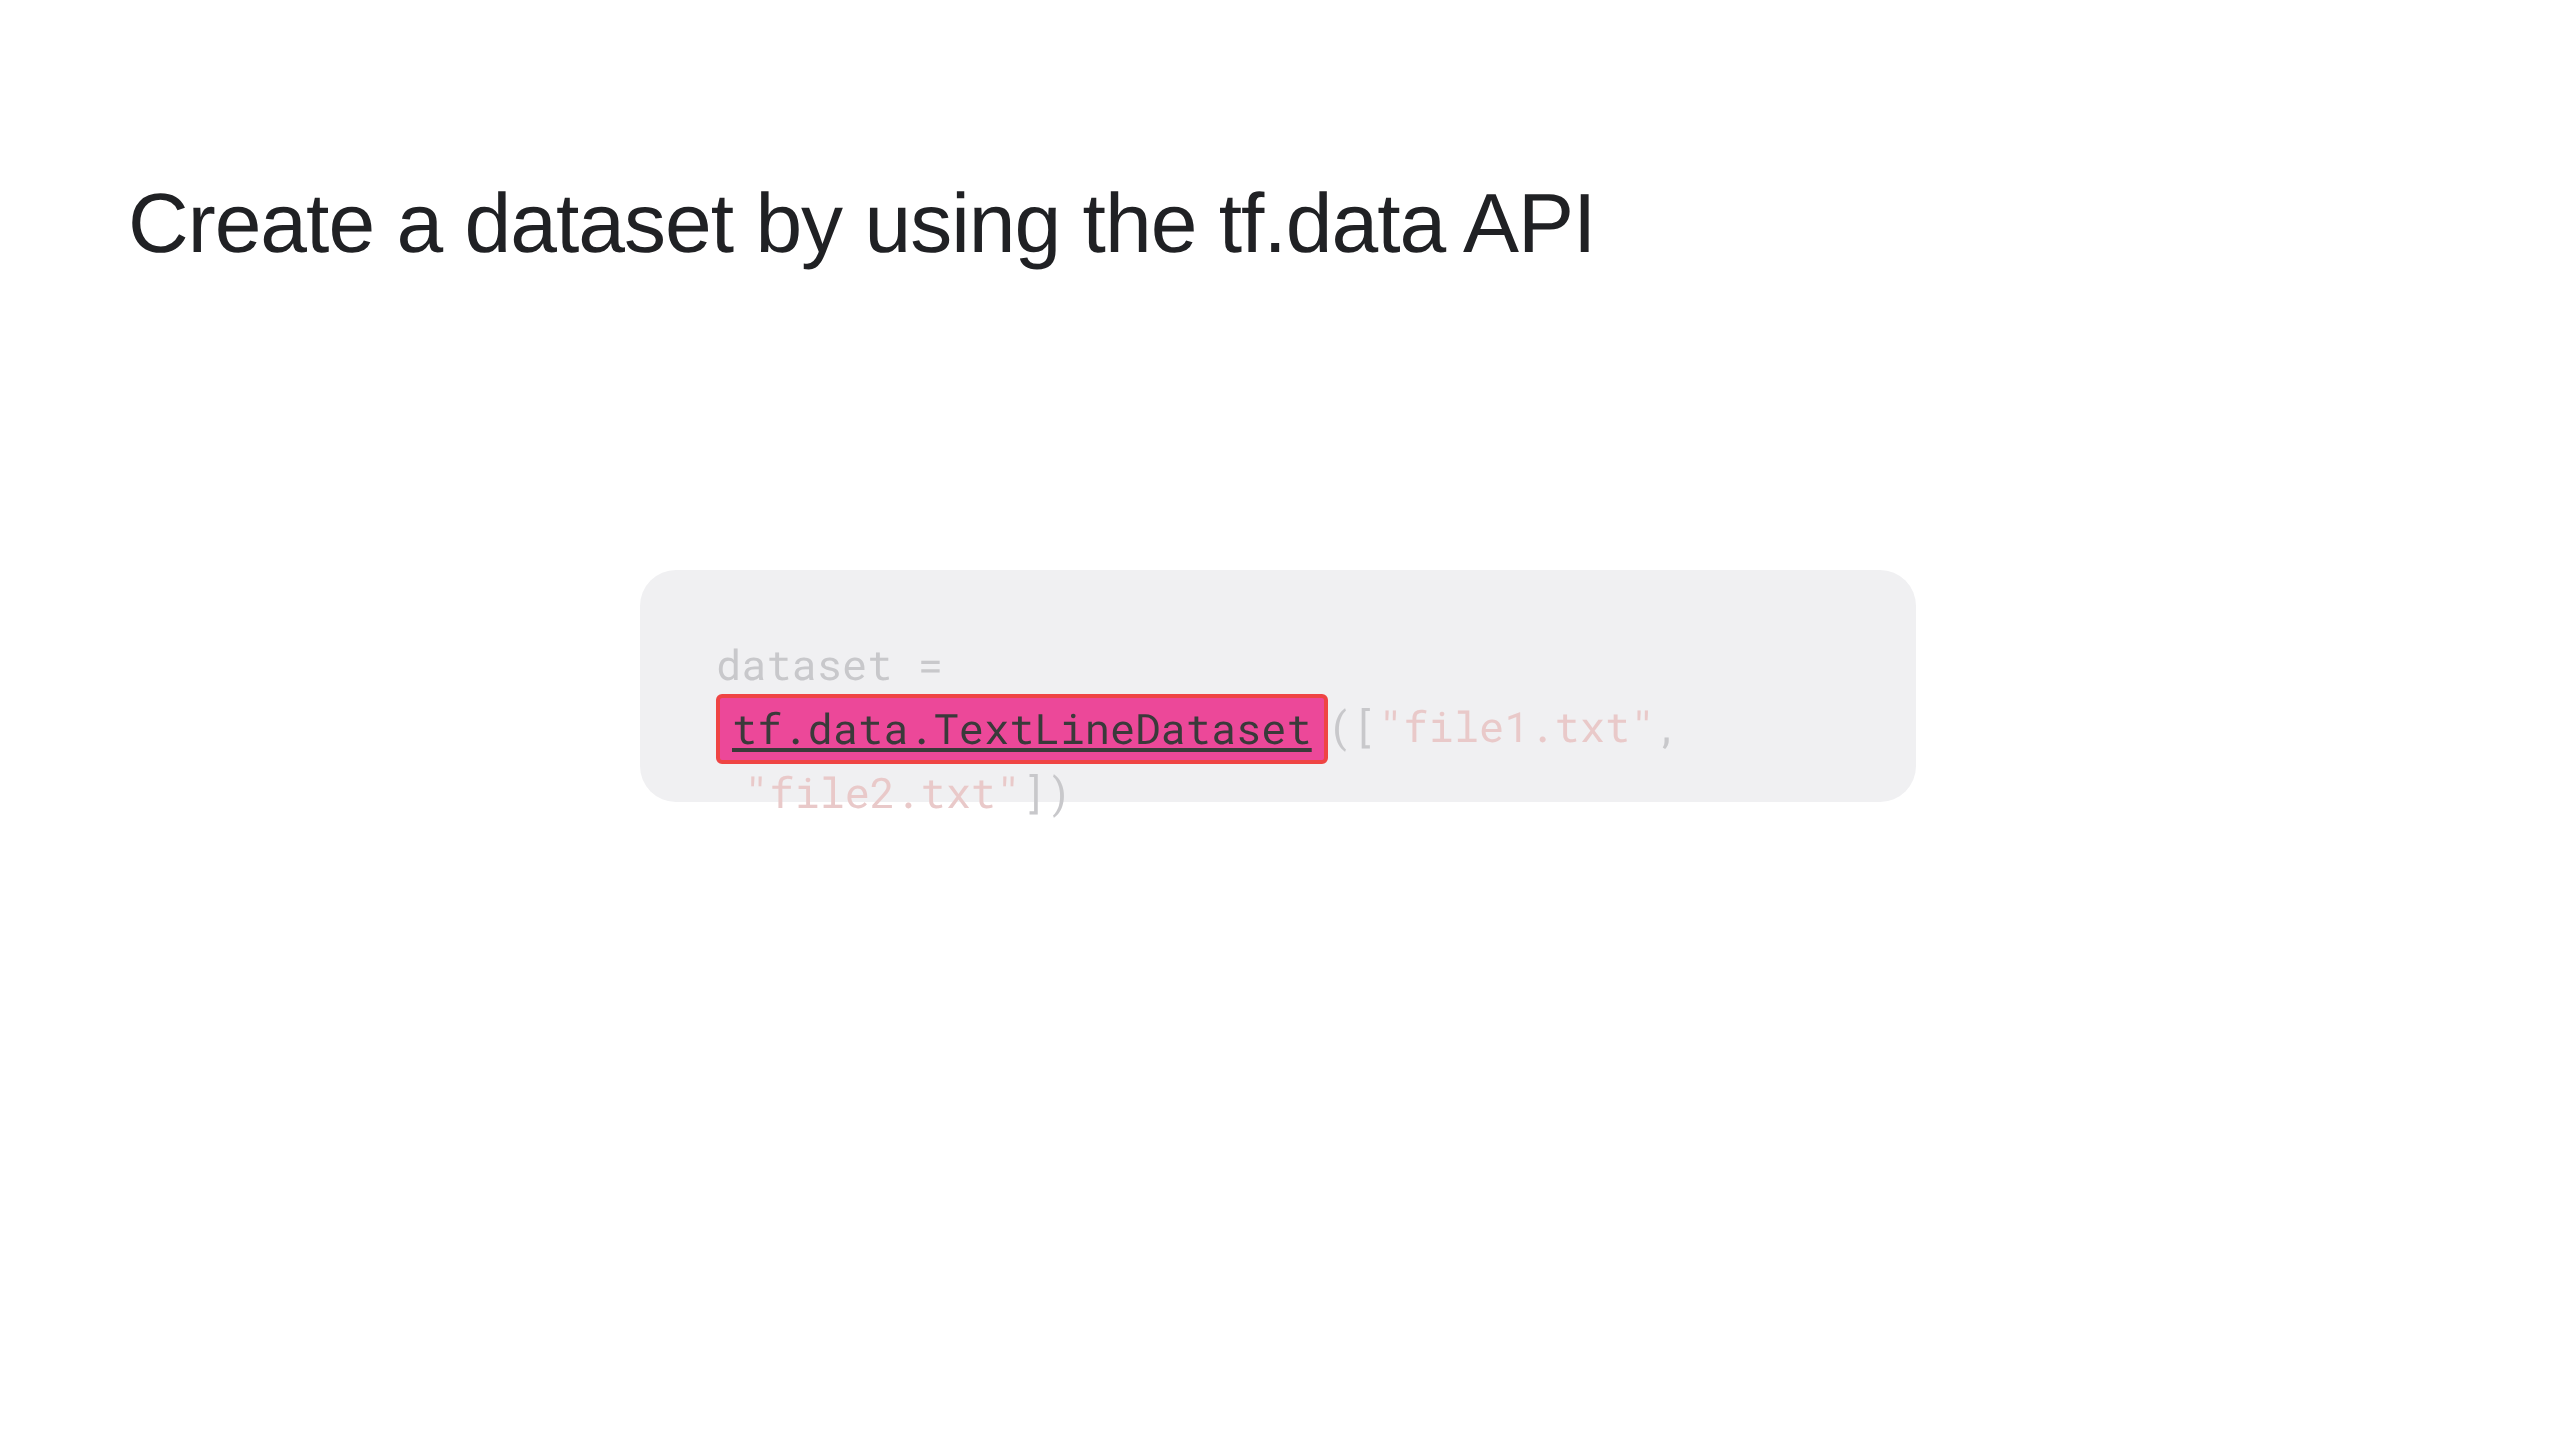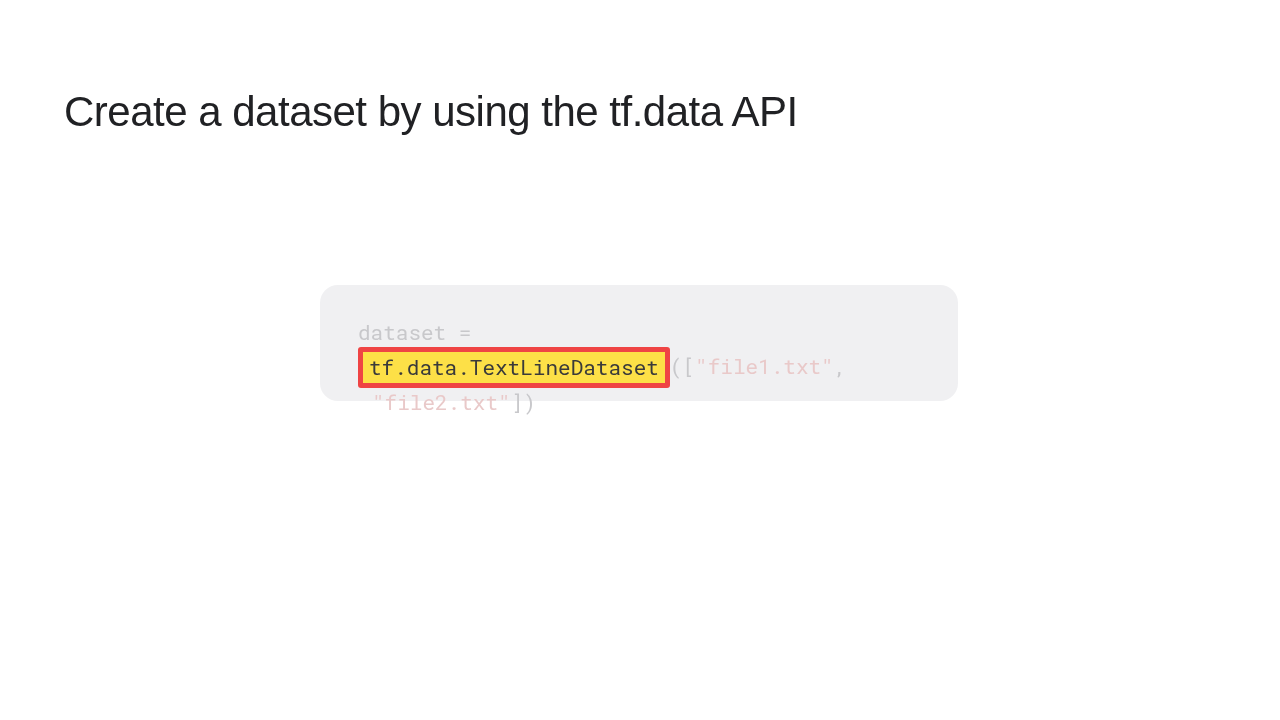--- a/index.html
+++ b/index.html
@@ -39,28 +39,29 @@
       line-height: 31px;
     }
     .faded {
       color: #c8c8cb;
     }
     .faded-string {
       color: #e9c9c9;
     }
     .highlight-box {
       display: inline-block;
-      border: 5px solid #ef4444;
-      background: #fde047;
+      border: 2px solid #ef4444;
+      background: #ec4899;
       color: #3a3a3a;
       padding: 3px 6px;
       border-radius: 3px;
       line-height: 1.2;
       position: relative;
       top: 1px;
+      text-decoration: underline;
     }
     .line {
       white-space: nowrap;
     }
     .indent {
       padding-left: 14px;
     }
   </style>
 </head>
 <body>

